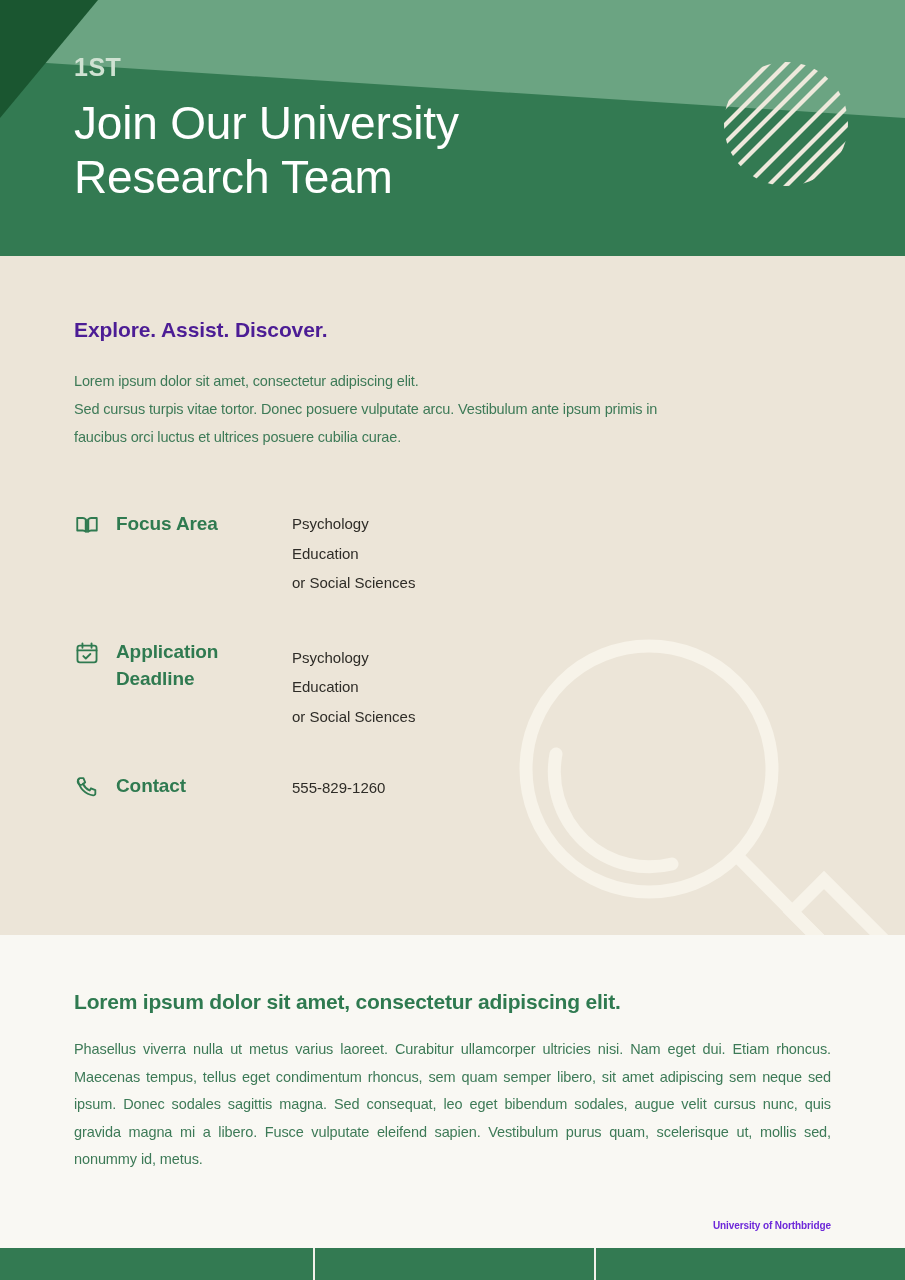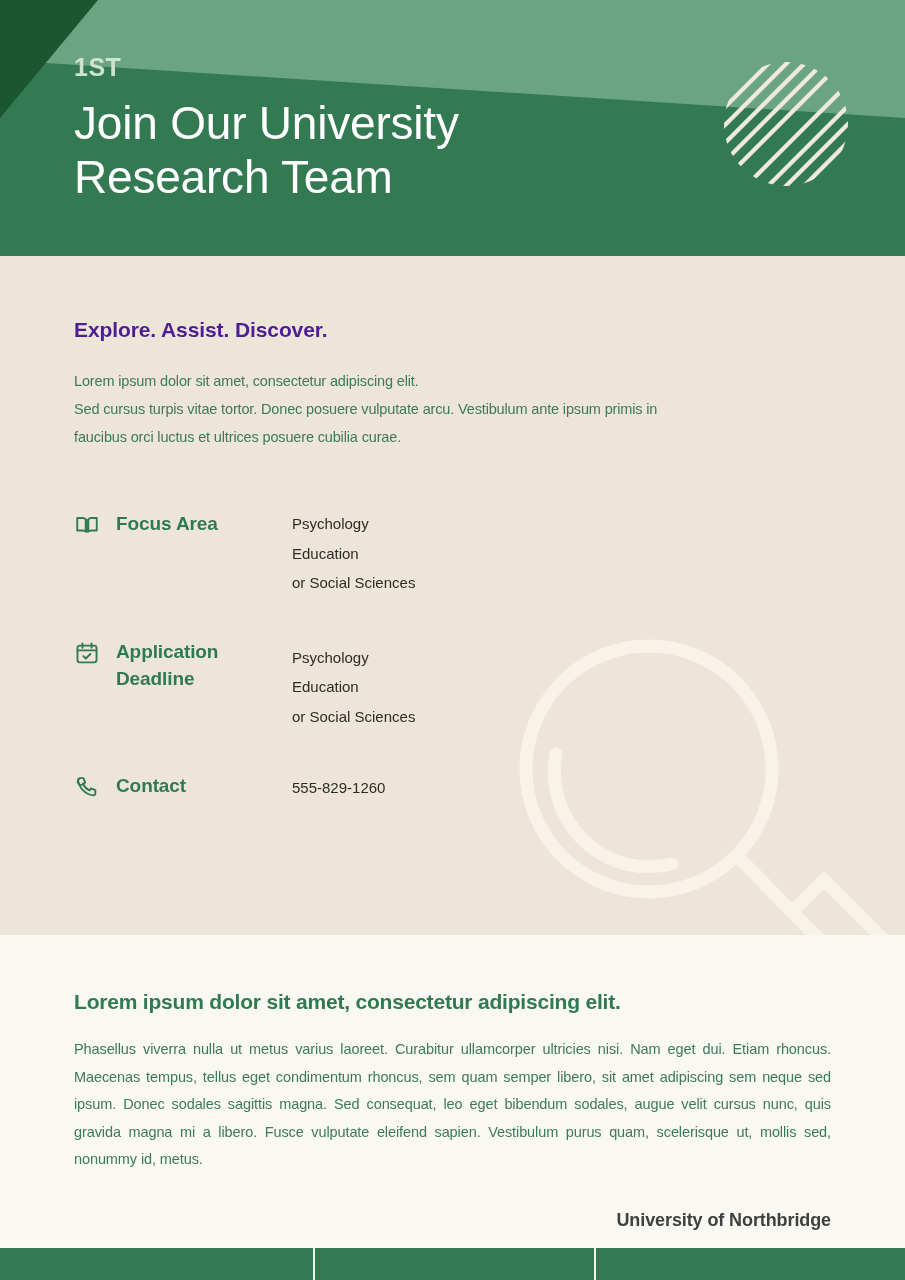--- a/index.html
+++ b/index.html
@@ -95,21 +95,21 @@
   .bottom-title{
     font-size:21px;font-weight:bold;color:#2f7a50;margin:0 0 22px 0;
     letter-spacing:-0.2px;
   }
   .bottom-body{
     font-size:14.5px;color:#3d7a57;line-height:1.9;margin:0;
     text-align:justify;letter-spacing:-0.1px;
   }
   .footer-brand{
     position:absolute;right:74px;bottom:17px;
-    font-size:18px;font-weight:bold;color:#404040;letter-spacing:-0.1px;
+    font-size:10px;font-weight:bold;color:#6d28d9;letter-spacing:-0.1px;
   }
 
   
   .bottombar{
     position:absolute;left:0;bottom:0;width:905px;height:32px;
     display:flex;background:#f7f6f0;
   }
   .bar-seg{height:32px;background:#337a52;}
   .bar-gap{height:32px;width:2px;background:#f2f1ea;}
 </style>

